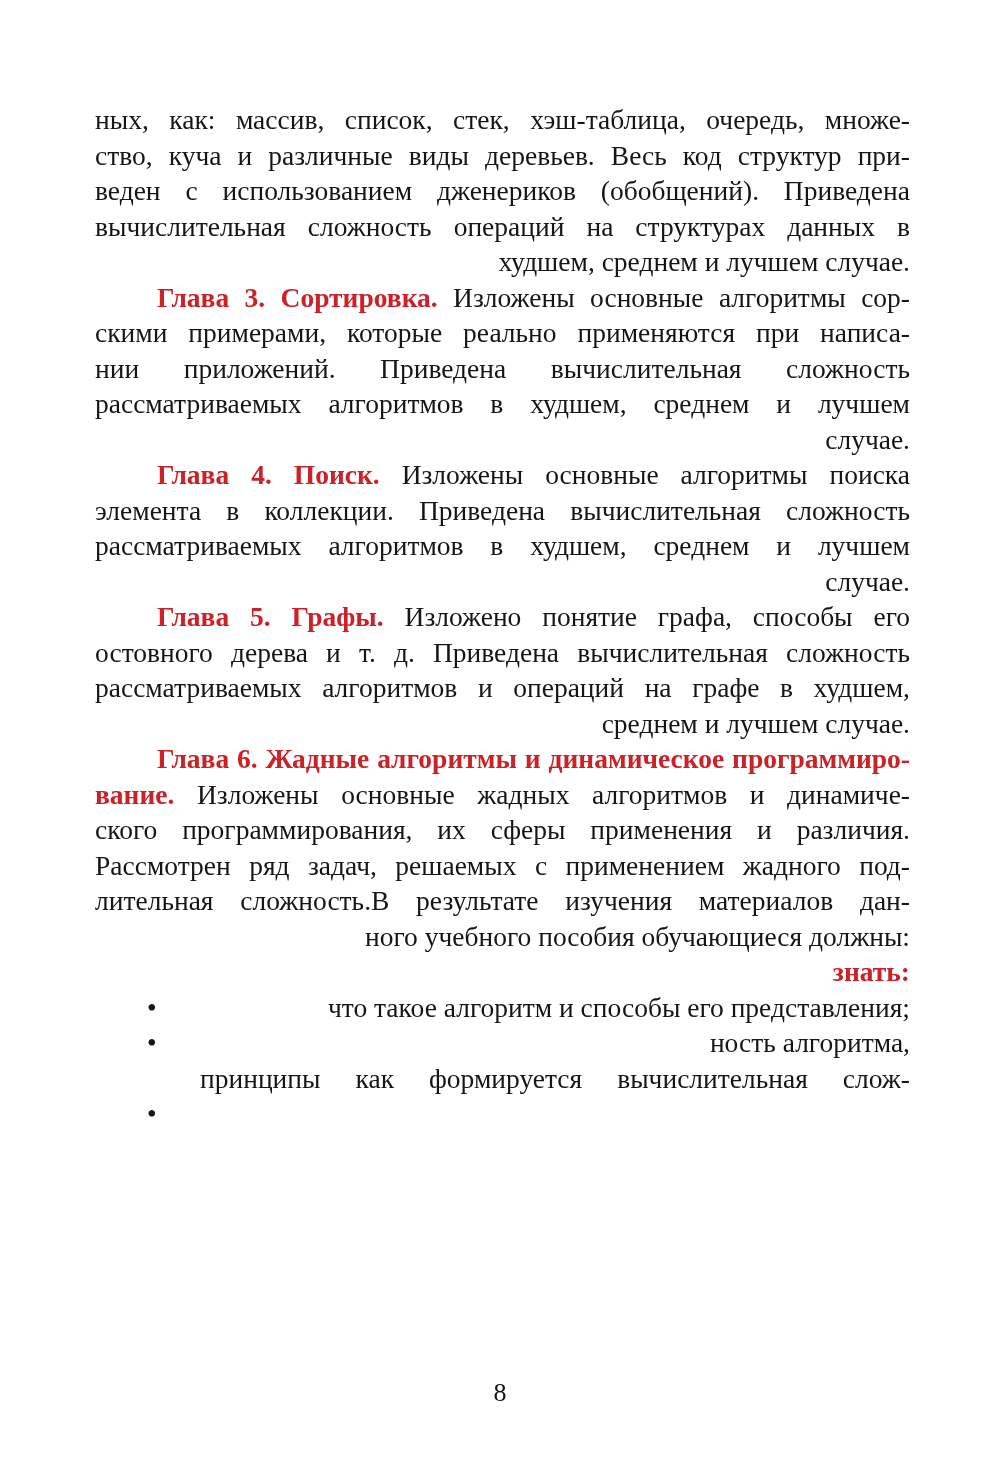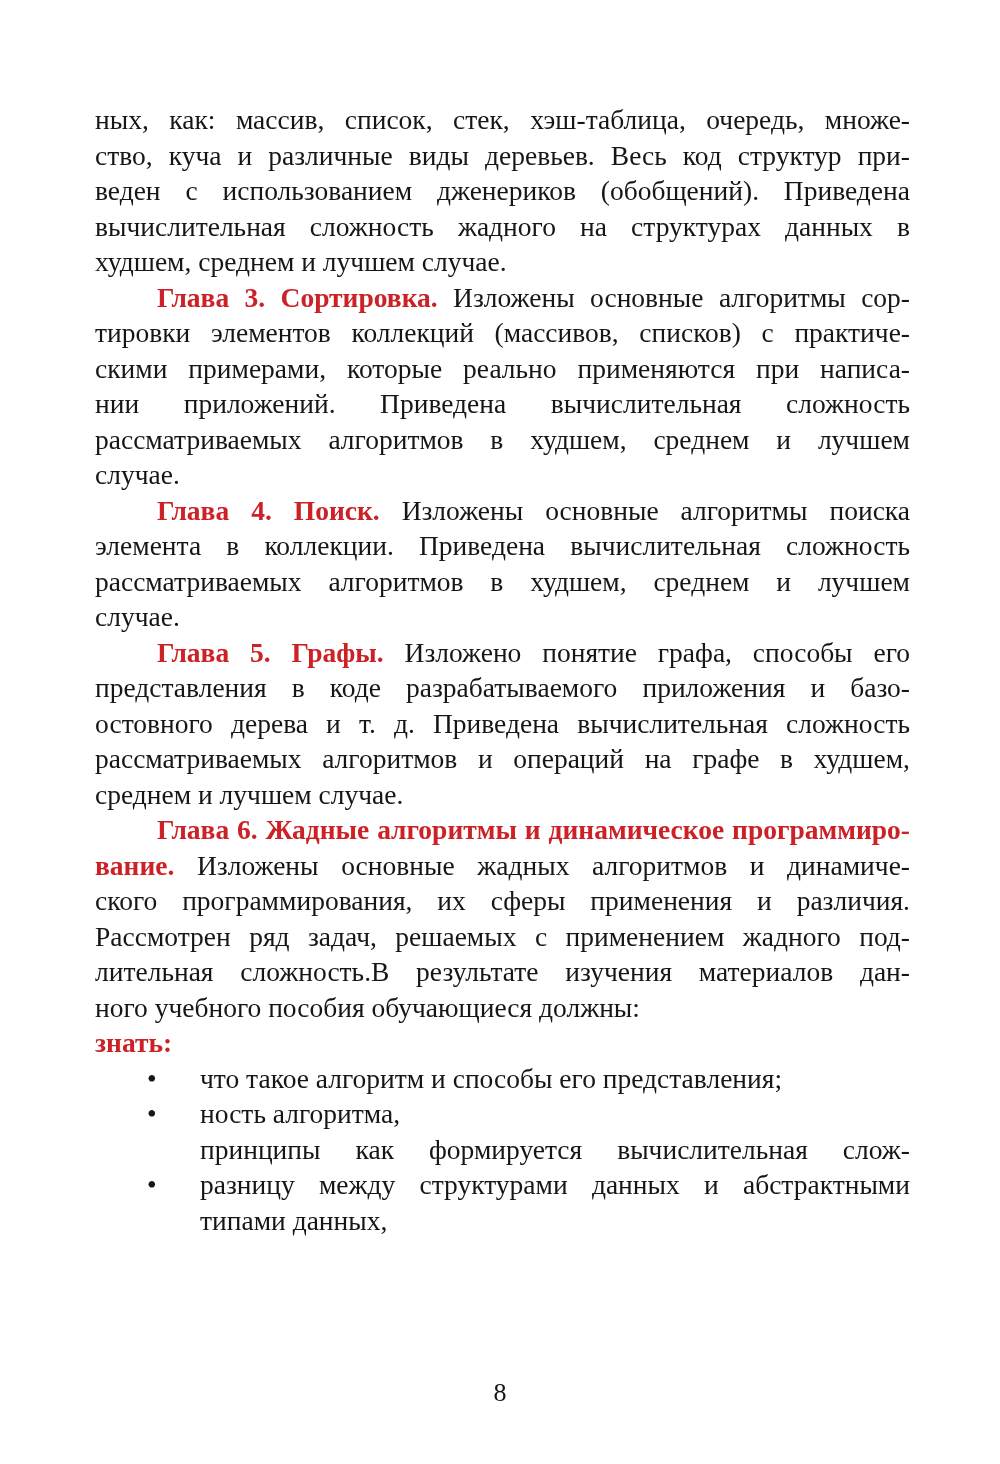--- a/index.html
+++ b/index.html
@@ -19,21 +19,21 @@
     overflow: hidden;
   }
   .text-block {
     position: absolute;
     left: 95px;
     top: 102px;
     width: 815px;
     font-size: 27.5px;
     line-height: 35.5px;
   }
-  .line { text-align: left; white-space: normal; }
+  .line { text-align: right; white-space: normal; }
   .line.justify { text-align: justify; text-align-last: justify; }
   .line.indent { text-indent: 62px; }
   .red-bold { color: var(--red); font-weight: bold; }
   .bullet-item { position: relative; padding-left: 105px; }
   .bullet-dot {
     position: absolute;
     left: 52px;
     top: 0;
     line-height: 35.5px;
     font-size: 27.5px;
@@ -52,40 +52,38 @@
 </style>
 </head>
 <body>
 
 <div class="page">
   <div class="text-block">
       <div class="para">
         <div class="line justify"><span>ных, как: массив, список, стек, хэш-таблица, очередь, множе-</span></div>
         <div class="line justify"><span>ство, куча и различные виды деревьев. Весь код структур при-</span></div>
         <div class="line justify"><span>веден с использованием дженериков (обобщений). Приведена</span></div>
-        <div class="line justify"><span>вычислительная сложность жадного на структурах данных в</span></div>
+        <div class="line justify"><span>вычислительная сложность операций на структурах данных в</span></div>
         <div class="line"><span>худшем, среднем и лучшем случае.</span></div>
       </div>
       <div class="para">
         <div class="line justify indent"><span class="red-bold">Глава 3. Сортировка.</span><span> Изложены основные алгоритмы сор-</span></div>
-        <div class="line justify"><span>тировки элементов коллекций (массивов, списков) с практиче-</span></div>
         <div class="line justify"><span>скими примерами, которые реально применяются при написа-</span></div>
         <div class="line justify"><span>нии приложений. Приведена вычислительная сложность</span></div>
         <div class="line justify"><span>рассматриваемых алгоритмов в худшем, среднем и лучшем</span></div>
         <div class="line"><span>случае.</span></div>
       </div>
       <div class="para">
         <div class="line justify indent"><span class="red-bold">Глава 4. Поиск.</span><span> Изложены основные алгоритмы поиска</span></div>
         <div class="line justify"><span>элемента в коллекции. Приведена вычислительная сложность</span></div>
         <div class="line justify"><span>рассматриваемых алгоритмов в худшем, среднем и лучшем</span></div>
         <div class="line"><span>случае.</span></div>
       </div>
       <div class="para">
         <div class="line justify indent"><span class="red-bold">Глава 5. Графы.</span><span> Изложено понятие графа, способы его</span></div>
-        <div class="line justify"><span>представления в коде разрабатываемого приложения и базо-</span></div>
         <div class="line justify"><span>остовного дерева и т. д. Приведена вычислительная сложность</span></div>
         <div class="line justify"><span>рассматриваемых алгоритмов и операций на графе в худшем,</span></div>
         <div class="line"><span>среднем и лучшем случае.</span></div>
       </div>
       <div class="para">
         <div class="line justify indent"><span class="red-bold">Глава 6. Жадные алгоритмы и динамическое программиро-</span></div>
         <div class="line justify"><span class="red-bold">вание.</span><span> Изложены основные жадных алгоритмов и динамиче-</span></div>
         <div class="line justify"><span>ского программирования, их сферы применения и различия.</span></div>
         <div class="line justify"><span>Рассмотрен ряд задач, решаемых с применением жадного под-</span></div>
         <div class="line justify"><span>лительная сложность.В результате изучения материалов дан-</span></div>
@@ -102,20 +100,16 @@
       </div>
       <div class="bullet-item">
         <span class="bullet-dot">•</span>
         <div>
           <div class="line"><span>ность алгоритма,</span></div>
           <div class="line justify"><span>принципы как формируется вычислительная слож-</span></div>
         </div>
       </div>
       <div class="bullet-item">
         <span class="bullet-dot">•</span>
-        <div>
-          <div class="line justify"><span>разницу между структурами данных и абстрактными</span></div>
-          <div class="line"><span>типами данных,</span></div>
-        </div>
       </div>
     </div>
   <div class="footer">8</div>
 </div>
 
 </body></html>

